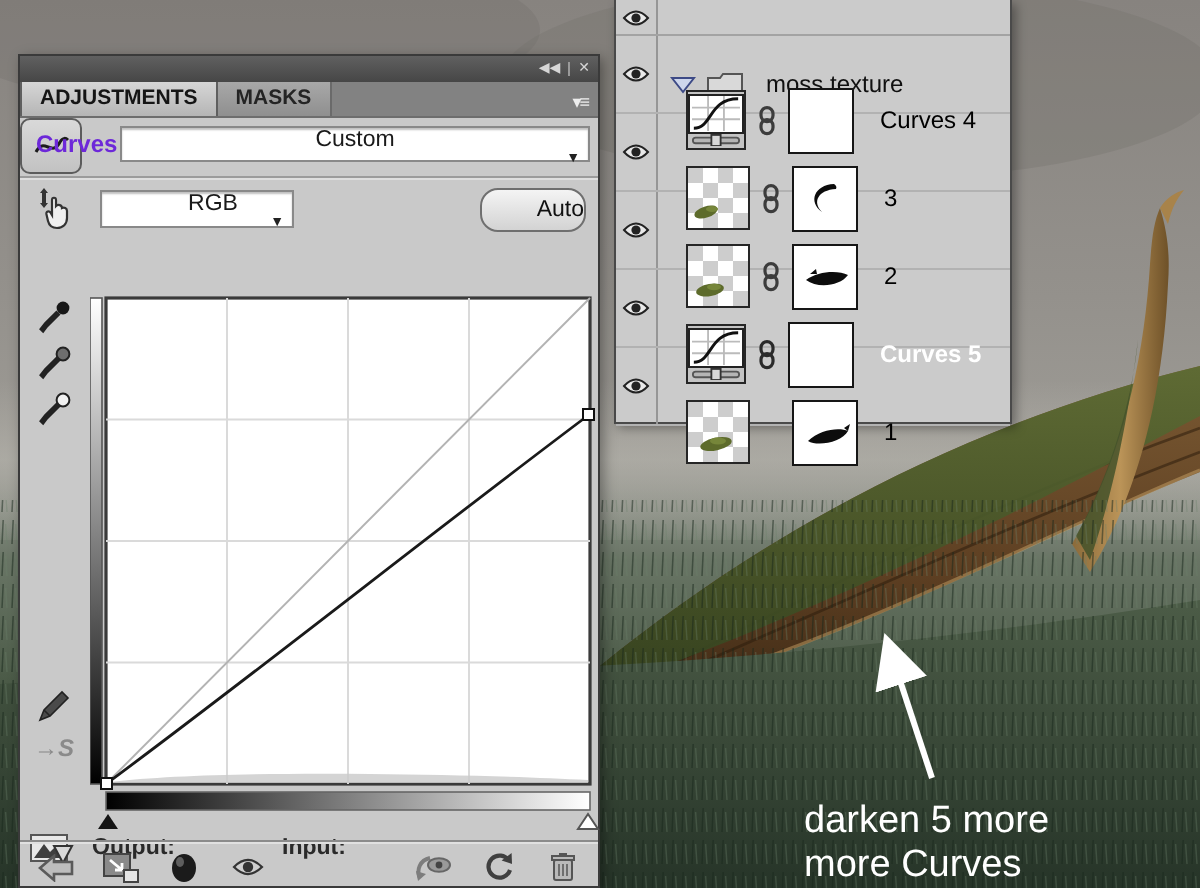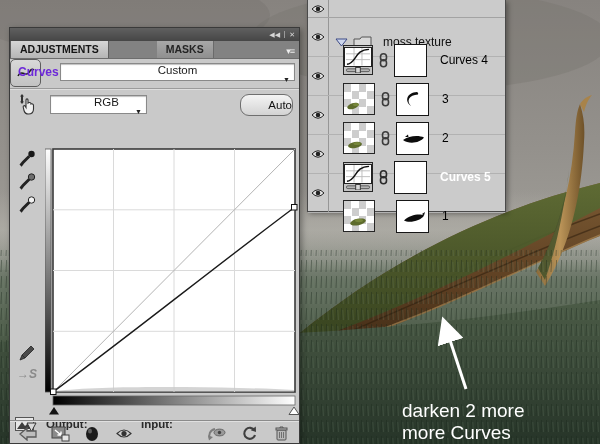--- a/index.html
+++ b/index.html
@@ -14,21 +14,21 @@
   .ap-header{height:13px;background:linear-gradient(#606060,#464646);
     display:flex;align-items:center;justify-content:flex-end;gap:4px;padding:0 4px;}
   .ap-header span{color:#d6d6d6;font-size:7px;line-height:7px;}
   .ap-header .divider{width:1px;height:7px;background:#9a9a9a;}
   .ap-tabs{height:17px;background:#828282;display:flex;align-items:flex-end;
     border-bottom:1px solid #6d6d6d;}
   .tab{font-size:10.5px;font-weight:bold;padding:2px 9px 1px 9px;height:14px;line-height:13px;}
   .tab-active{background:linear-gradient(#d6d6d6,#b5b5b5);color:#151515;
     border-right:1px solid #5f5f5f;border-left:1px solid #5f5f5f;}
   .tab-inactive{background:linear-gradient(#a8a8a8,#8f8f8f);color:#242424;
-    border-right:1px solid #6a6a6a;margin-left:48px;}
+    border-right:1px solid #6a6a6a;}
   .ap-menu{margin-left:auto;color:#ededed;font-size:9px;padding:0 5px 2px 0;letter-spacing:-1px;}
   .ap-body{position:relative;width:100%;height:387px;}
   .ap-label{position:absolute;left:8px;top:6px;font-size:12px;font-weight:bold;color:#6d28d9;}
   .ap-select{position:absolute;background:#fff;border:1px solid #898989;
     box-shadow:inset 0 1px 1px rgba(0,0,0,.25);display:flex;align-items:center;
     font-size:11.5px;color:#1a1a1a;padding:0 4px;box-sizing:border-box;flex-direction:column;}
   .ap-select .arrow{margin-left:auto;font-size:7px;color:#222;}
   #preset-select{left:50px;top:4px;width:235px;height:18px;}
   #channel-select{left:40px;top:36px;width:97px;height:19px;padding-left:20px;}
   .ap-sep{position:absolute;left:0;top:29px;width:100%;height:0;
@@ -150,21 +150,21 @@
 
   <svg id="annotation-arrow" width="70" height="100" viewBox="0 0 70 100">
     <defs>
       <marker id="ah" markerWidth="9" markerHeight="9" refX="6" refY="4.5" orient="auto">
         <path d="M0 0 L9 4.5 L0 9 Z" fill="#ffffff"></path>
       </marker>
     </defs>
     <line x1="48" y1="87" x2="27" y2="23" stroke="#ffffff" stroke-width="3" marker-end="url(#ah)"></line>
   </svg>
   <div id="annotation-text">
-    <div>darken 2 more</div>
+    <div>darken 5 more</div>
     <div>more Curves</div>
   </div>
 
   <div id="layers-panel">
     <div class="lp-group-row">
       <div class="eye-cell">
         <svg width="14" height="10" viewBox="0 0 14 10">
             <path d="M1 5 Q7 -1.5 13 5 Q7 11.5 1 5 Z" fill="#e9e9e9" stroke="#222" stroke-width="1"></path>
             <circle cx="7" cy="5" r="2.3" fill="#222"></circle>
           </svg>

